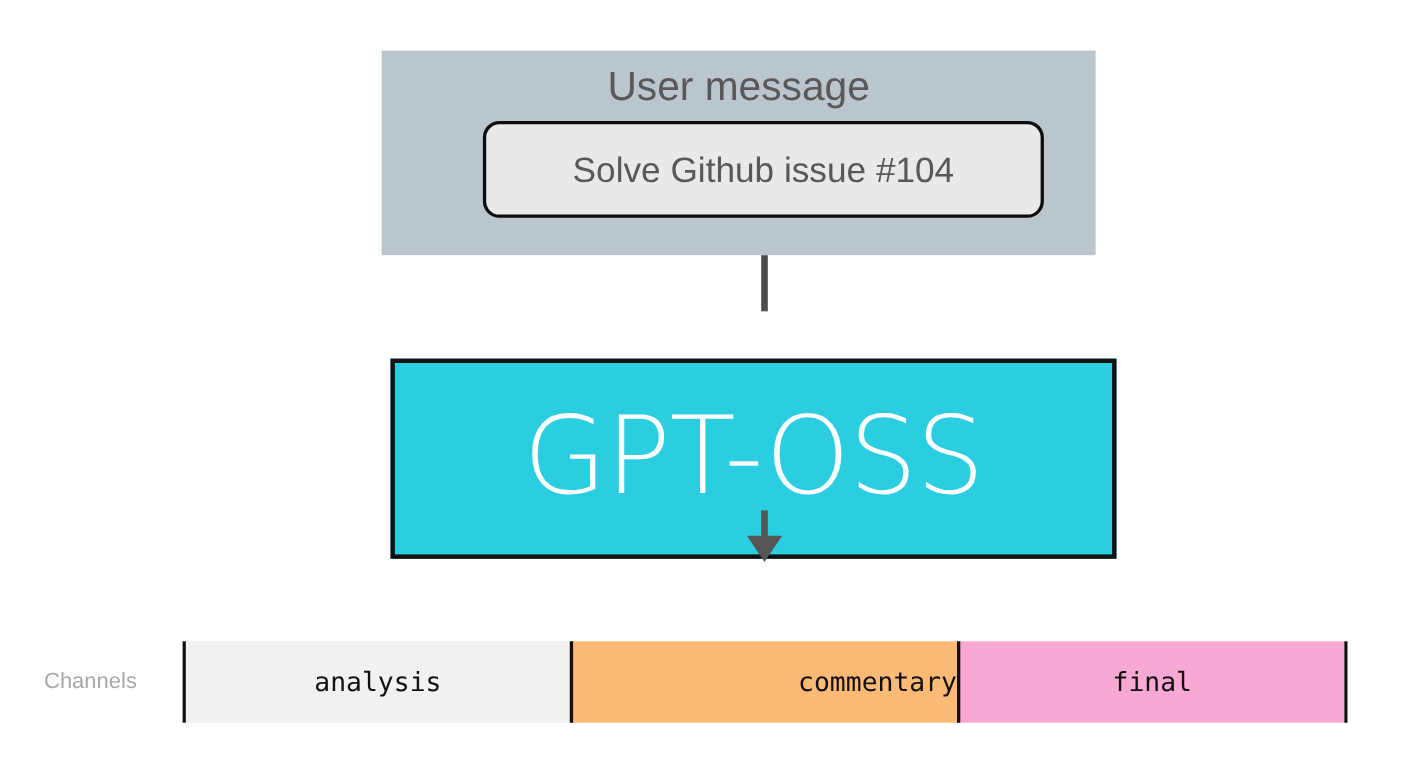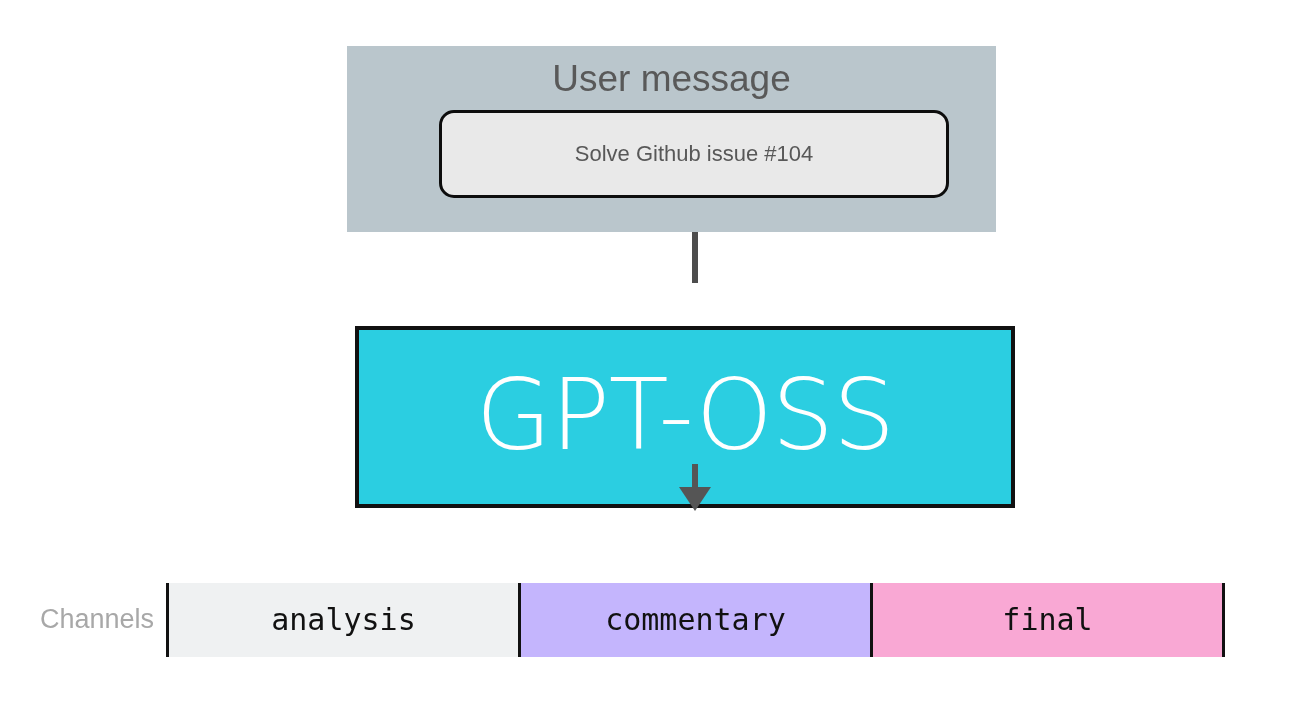--- a/index.html
+++ b/index.html
@@ -53,21 +53,21 @@
     height: 88px;
     background: #e9e9e9;
     border: 3px solid #0d0d0d;
     border-radius: 15px;
     box-sizing: border-box;
     display: flex;
     align-items: center;
     justify-content: center;
   }
   .user-bubble-text {
-    font-size: 22px;
+    font-size: 32px;
     line-height: 32px;
     color: #585858;
     font-family: "Liberation Sans", sans-serif;
     white-space: nowrap;
   }
 
   
   .connector-line {
     position: absolute;
     left: 692px;
@@ -121,21 +121,21 @@
     border-left: 16px solid transparent;
     border-right: 16px solid transparent;
     border-top: 24px solid #555555;
   }
 
   
   .channels-label {
     position: absolute;
     left: 40px;
     top: 604px;
-    font-size: 27px;
+    font-size: 20px;
     line-height: 30px;
     color: #a8a8a8;
     font-family: "Liberation Sans", sans-serif;
     white-space: nowrap;
   }
   .channels-bar {
     position: absolute;
     left: 166px;
     top: 583px;
     width: 1059px;
@@ -144,21 +144,21 @@
     border-left: 3px solid #111111;
     border-right: 3px solid #111111;
     box-sizing: border-box;
   }
   .channel-cell {
     flex: 1 1 0;
     display: flex;
     align-items: center;
     justify-content: center;
     font-family: "DejaVu Sans Mono", monospace;
-    font-size: 30px;
+    font-size: 24px;
     line-height: 34px;
     color: #111111;
     box-sizing: border-box;
     white-space: nowrap;
   }
   .channel-cell + .channel-cell {
     border-left: 3px solid #111111;
   }
 </style>
 </head>
@@ -181,21 +181,21 @@
 
   <div class="arrow-shaft" style="background: rgb(85, 85, 85);"></div>
   <div class="arrow-head" style="border-top-color: rgb(85, 85, 85);"></div>
 
   <div class="channels-label" style="color: rgb(168, 168, 168);">Channels</div>
 
   <div class="channels-bar">
     <div class="channel-cell" id="ch0" style="background: rgb(239, 241, 242);">
       <span>analysis</span>
     </div>
-    <div class="channel-cell" id="ch1" style="background: #c4b5fd;">
+    <div class="channel-cell" id="ch1" style="background: #fdba74; justify-content: flex-end;">
       <span>commentary</span>
     </div>
     <div class="channel-cell" id="ch2" style="background: #f9a8d4;">
       <span>final</span>
     </div>
   </div>
 
 </div>
 
 </body></html>

